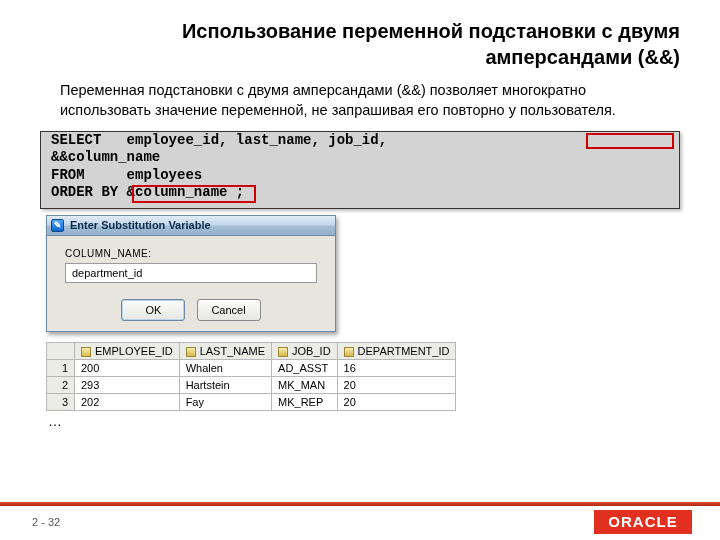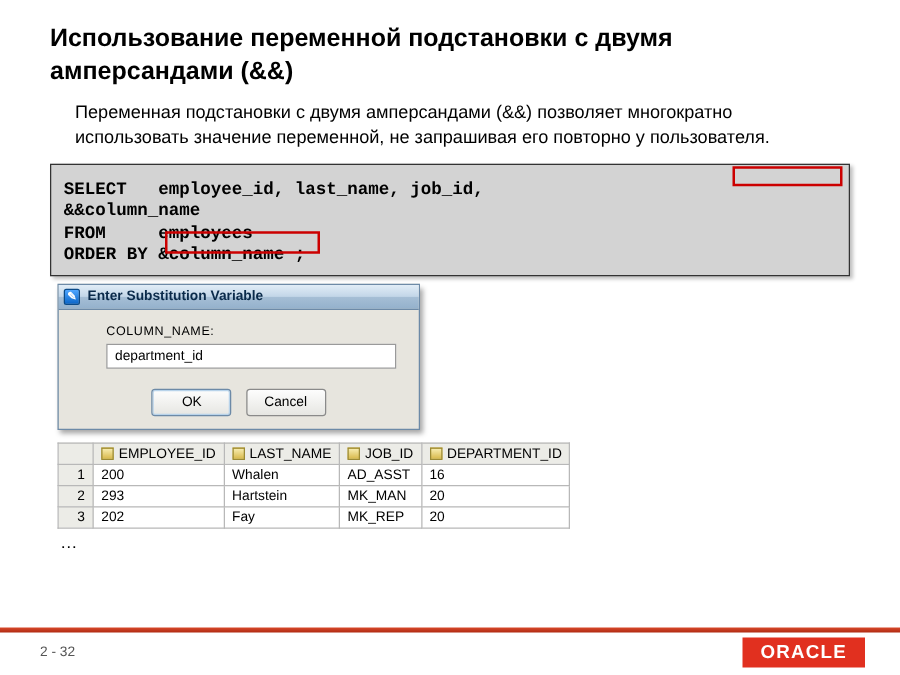--- a/index.html
+++ b/index.html
@@ -11,41 +11,41 @@
     position: relative;
     background: #fff;
     color: #000;
   }
   .slide {
     padding: 12px 40px 0 40px;
   }
   h1 {
     font-size: 20px;
     font-weight: bold;
-    text-align: left;
+    text-align: right;
     margin: 6px 0 10px 0;
     line-height: 1.3;
   }
   .body-text {
     font-size: 14.5px;
     line-height: 1.4;
     margin: 0 0 10px 20px;
   }
   .code-wrap {
     position: relative;
     margin: 6px 0 10px 0;
   }
   .code-block {
     background: #d3d3d3;
     border: 1px solid #333;
     box-shadow: 2px 2px 3px rgba(0,0,0,0.25);
     font-family: "Courier New", monospace;
     font-size: 14px;
     font-weight: bold;
-    padding: 12px 10px 6px 10px;
+    padding: 0 10px 6px 10px;
     white-space: pre;
     line-height: 1.25;
   }
   .hl-box {
     position: absolute;
     border: 2px solid #c00;
     background: transparent;
   }
   .dialog {
     position: relative;
@@ -71,21 +71,20 @@
     width: 13px; height: 13px;
     background: linear-gradient(#4fa6ff,#0b66c9);
     border: 1px solid #0b4a88;
     border-radius: 2px;
     margin-right: 6px;
     display: flex; align-items: center; justify-content: center;
     color: #fff; font-size: 9px; font-weight: bold;
   }
   .dlg-body {
     padding: 12px 18px 10px 18px;
-    margin-left: 20px;
   }
   .dlg-label {
     font-size: 10px;
     letter-spacing: .5px;
     margin-bottom: 4px;
   }
   .dlg-input {
     width: 100%;
     height: 20px;
     border: 1px solid #9a9a9a;

